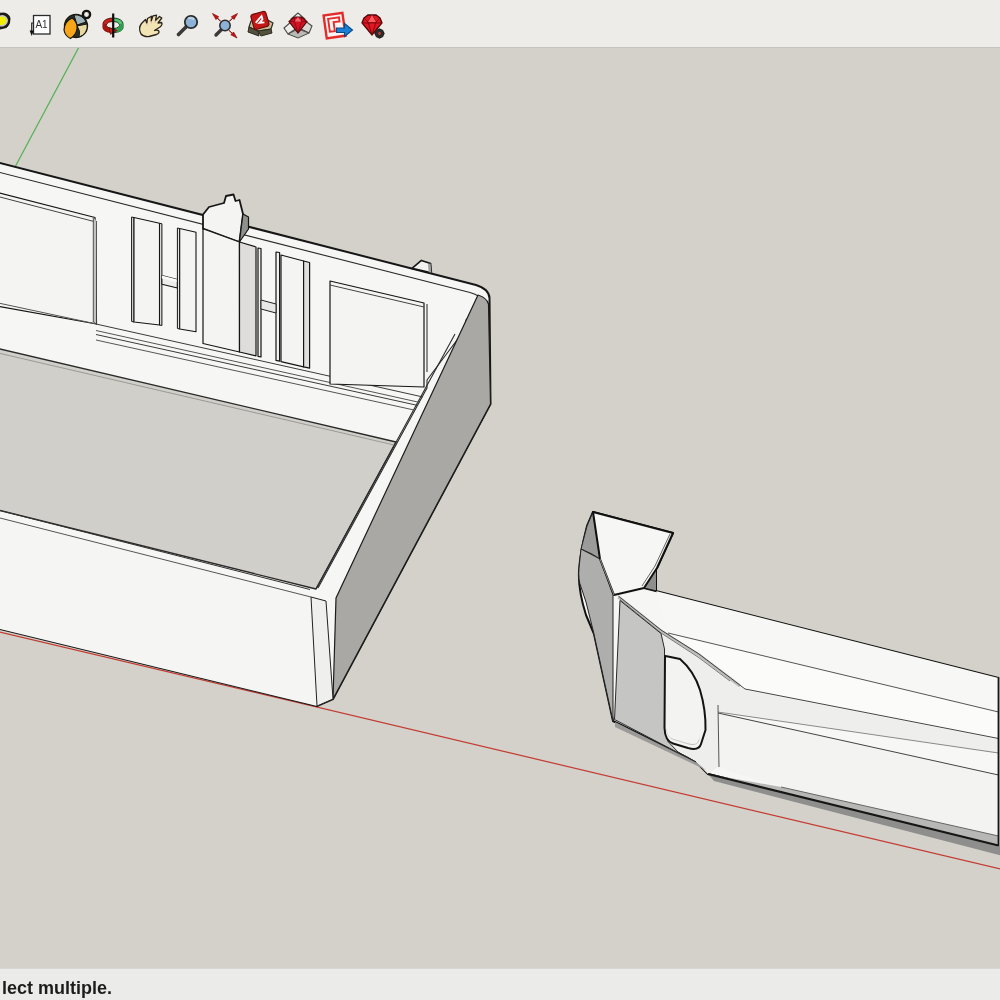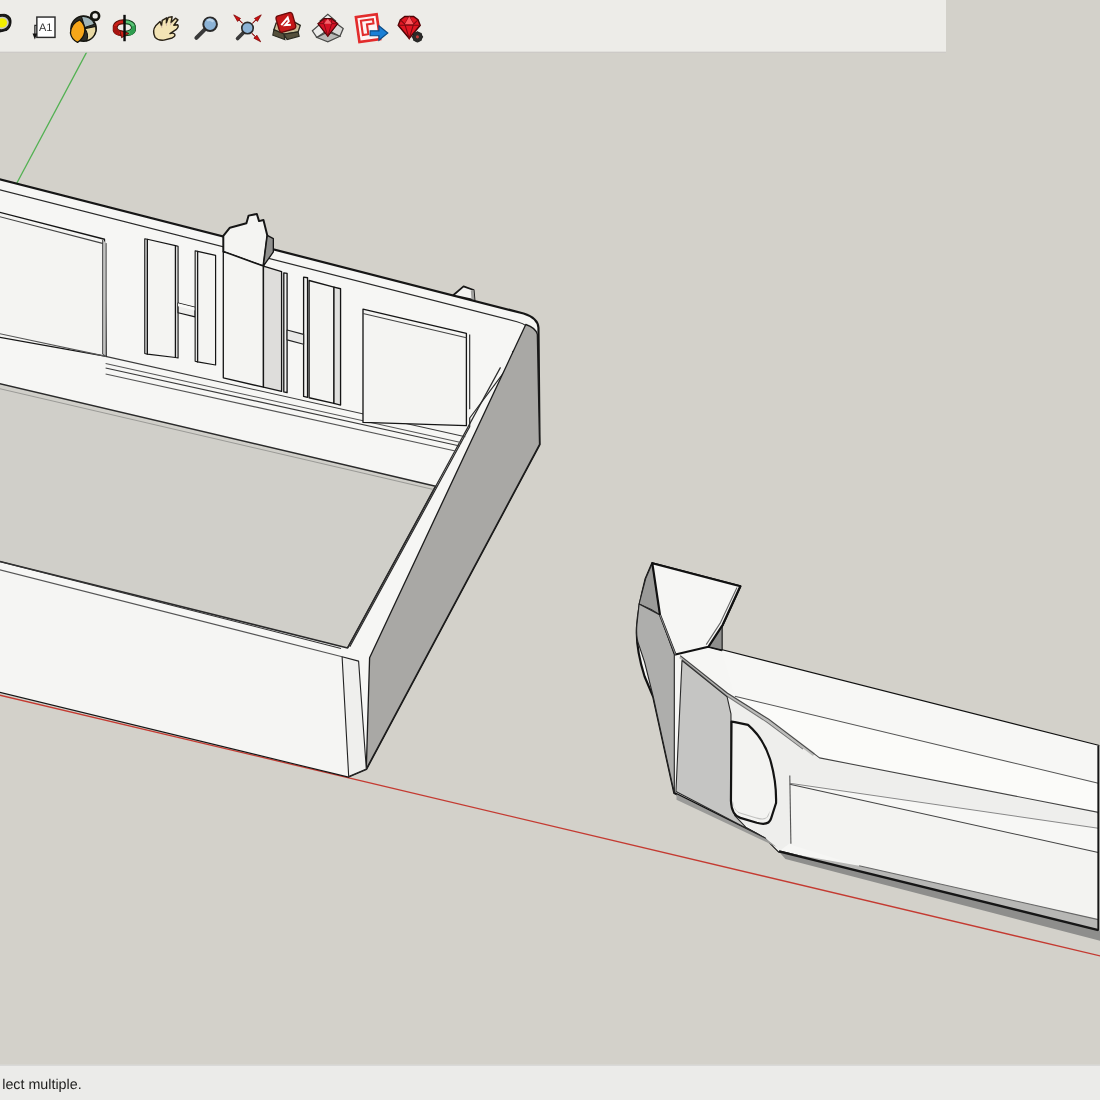--- a/index.html
+++ b/index.html
@@ -1,20 +1,20 @@
 <!DOCTYPE html>
 <html><head>
 <meta charset="utf-8">
 <style>
 html,body{margin:0;padding:0;width:1000px;height:1000px;overflow:hidden;
 font-family:"Liberation Sans", sans-serif;background:#d3d1ca;}
-#toolbar{position:absolute;left:0;top:0;width:860px;height:47px;background:#edecE8;border-bottom:1px solid #c6c4c0;}
+#toolbar{position:absolute;left:0;top:0;width:1000px;height:47px;background:#edecE8;border-bottom:1px solid #c6c4c0;}
 #viewport{position:absolute;left:0;top:48px;width:1000px;height:920px;}
 #statusbar{position:absolute;left:0;top:968px;width:1000px;height:32px;background:#ebebe9;border-top:1px solid #d8d8d6;}
-#statusbar span{position:absolute;left:2px;top:9px;font-size:13px;color:#1c1c1c;}
+#statusbar span{position:absolute;left:2px;top:9px;font-size:18px;color:#1c1c1c;font-weight:bold;}
 </style>
 </head>
 <body>
 <div id="toolbar">
 <svg width="1000" height="47">
 
 <g transform="translate(0,22)">
 <path d="M -8 -8.5 L 4 -9 Q 9.5 -8 10 -3.5 Q 10.5 2 6.5 5.5 L -8 9 Z" fill="#1d1d1a" stroke="#000" stroke-width="0.8"></path>
 <ellipse cx="1.8" cy="-1.2" rx="6.2" ry="5.6" fill="#c9c9c4" transform="rotate(-18 1.8 -1.2)"></ellipse>
 <ellipse cx="1.8" cy="-1.2" rx="4.6" ry="4.2" fill="#f2ee00" transform="rotate(-18 1.8 -1.2)"></ellipse>

